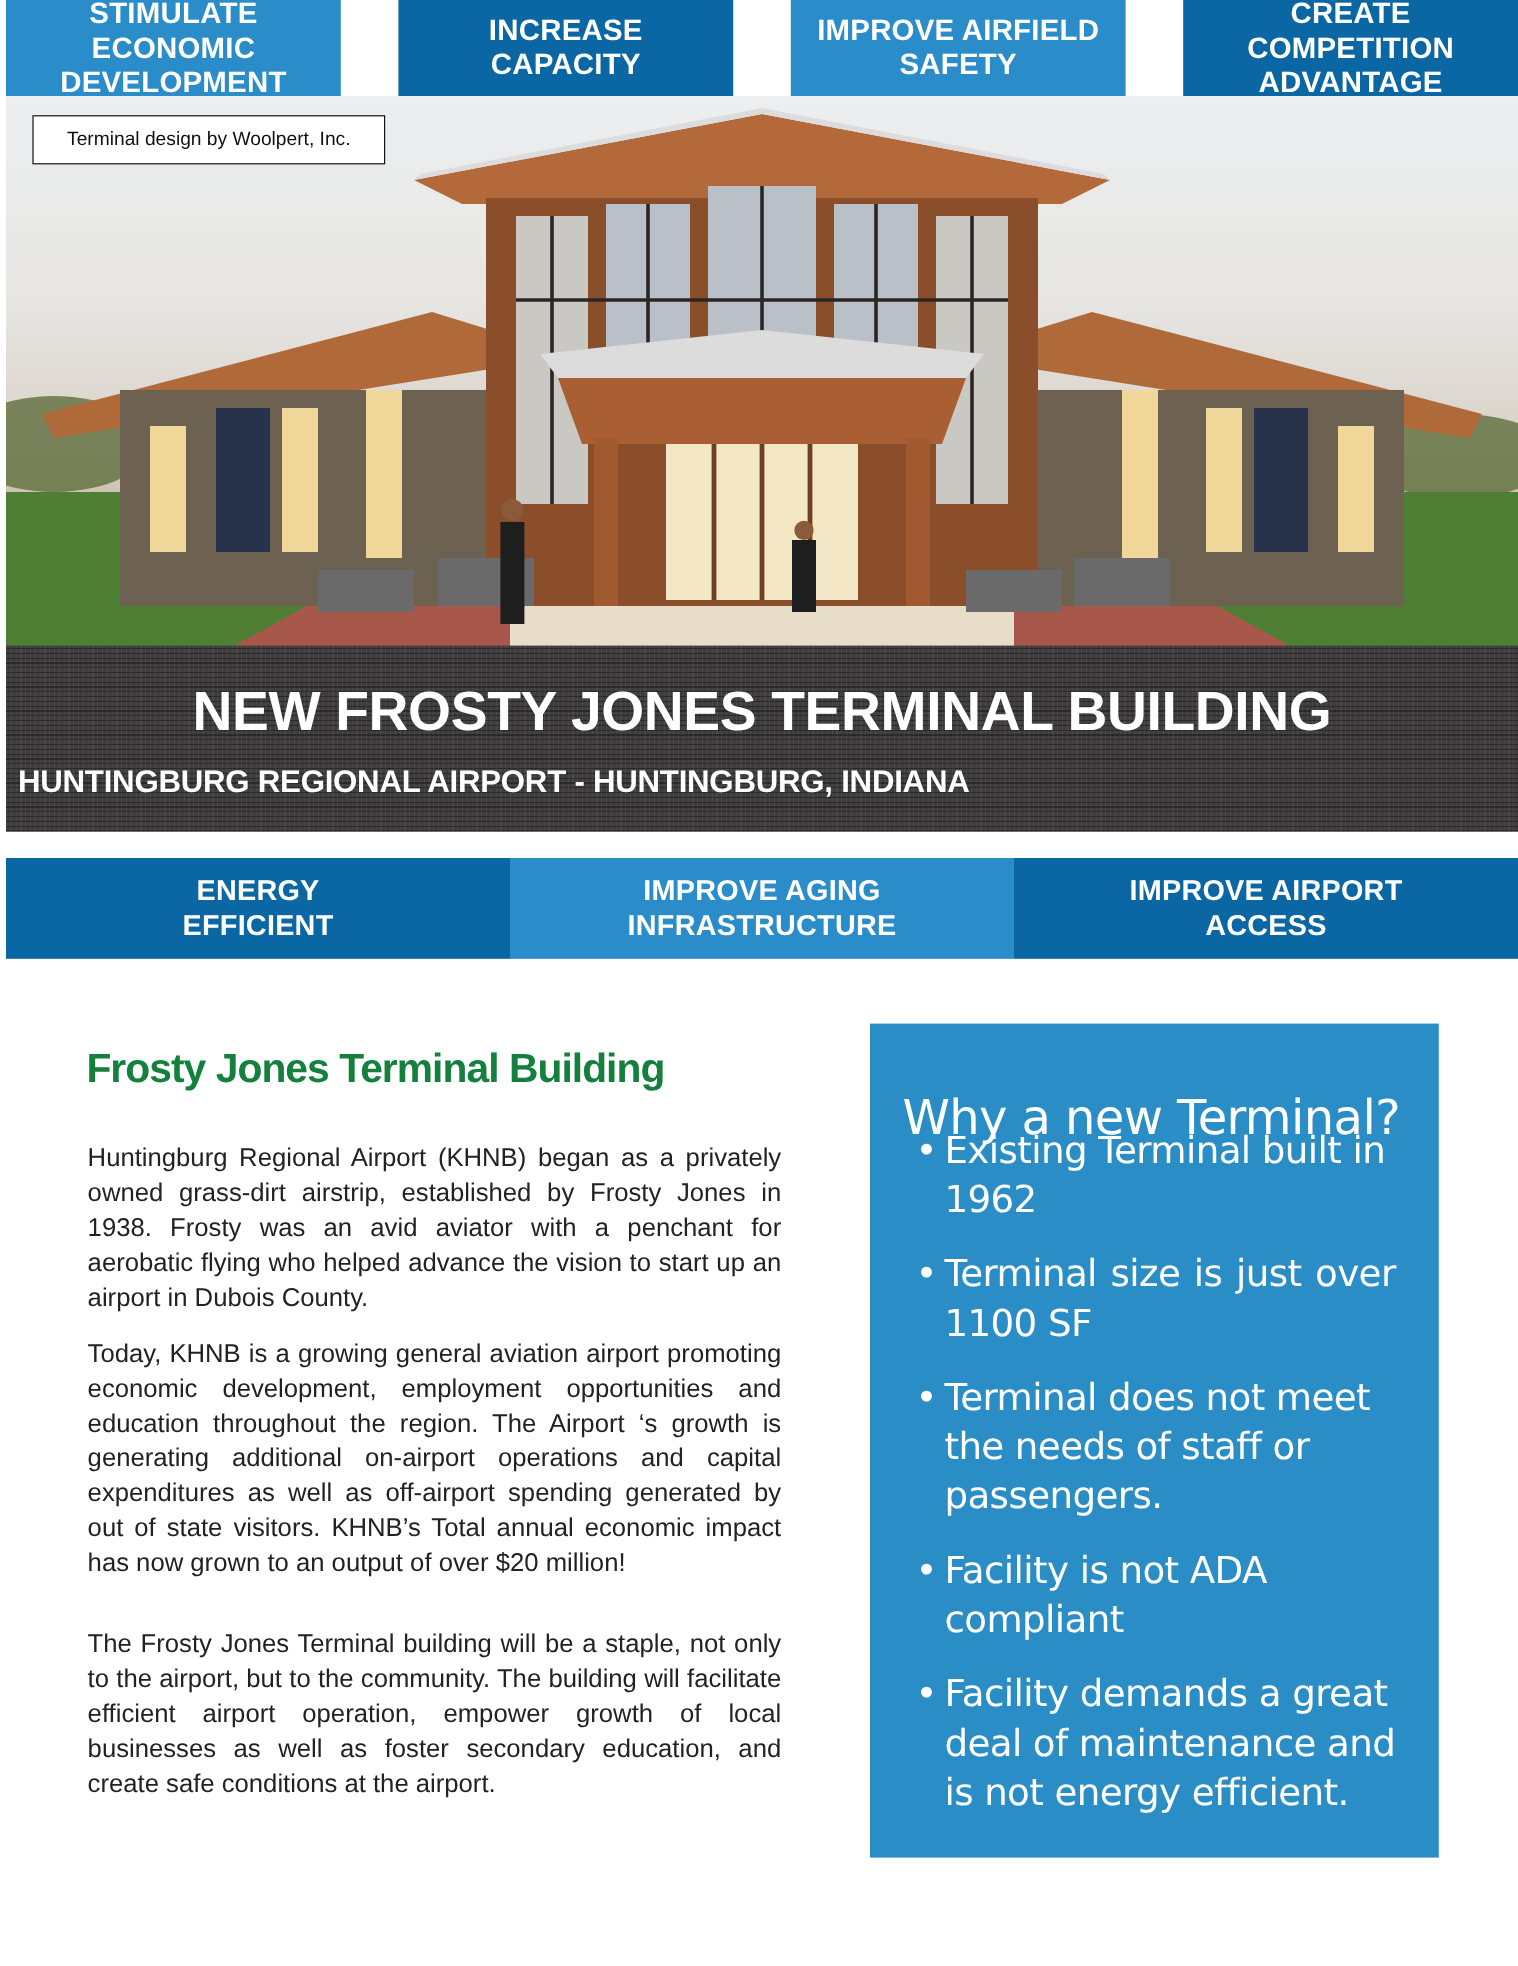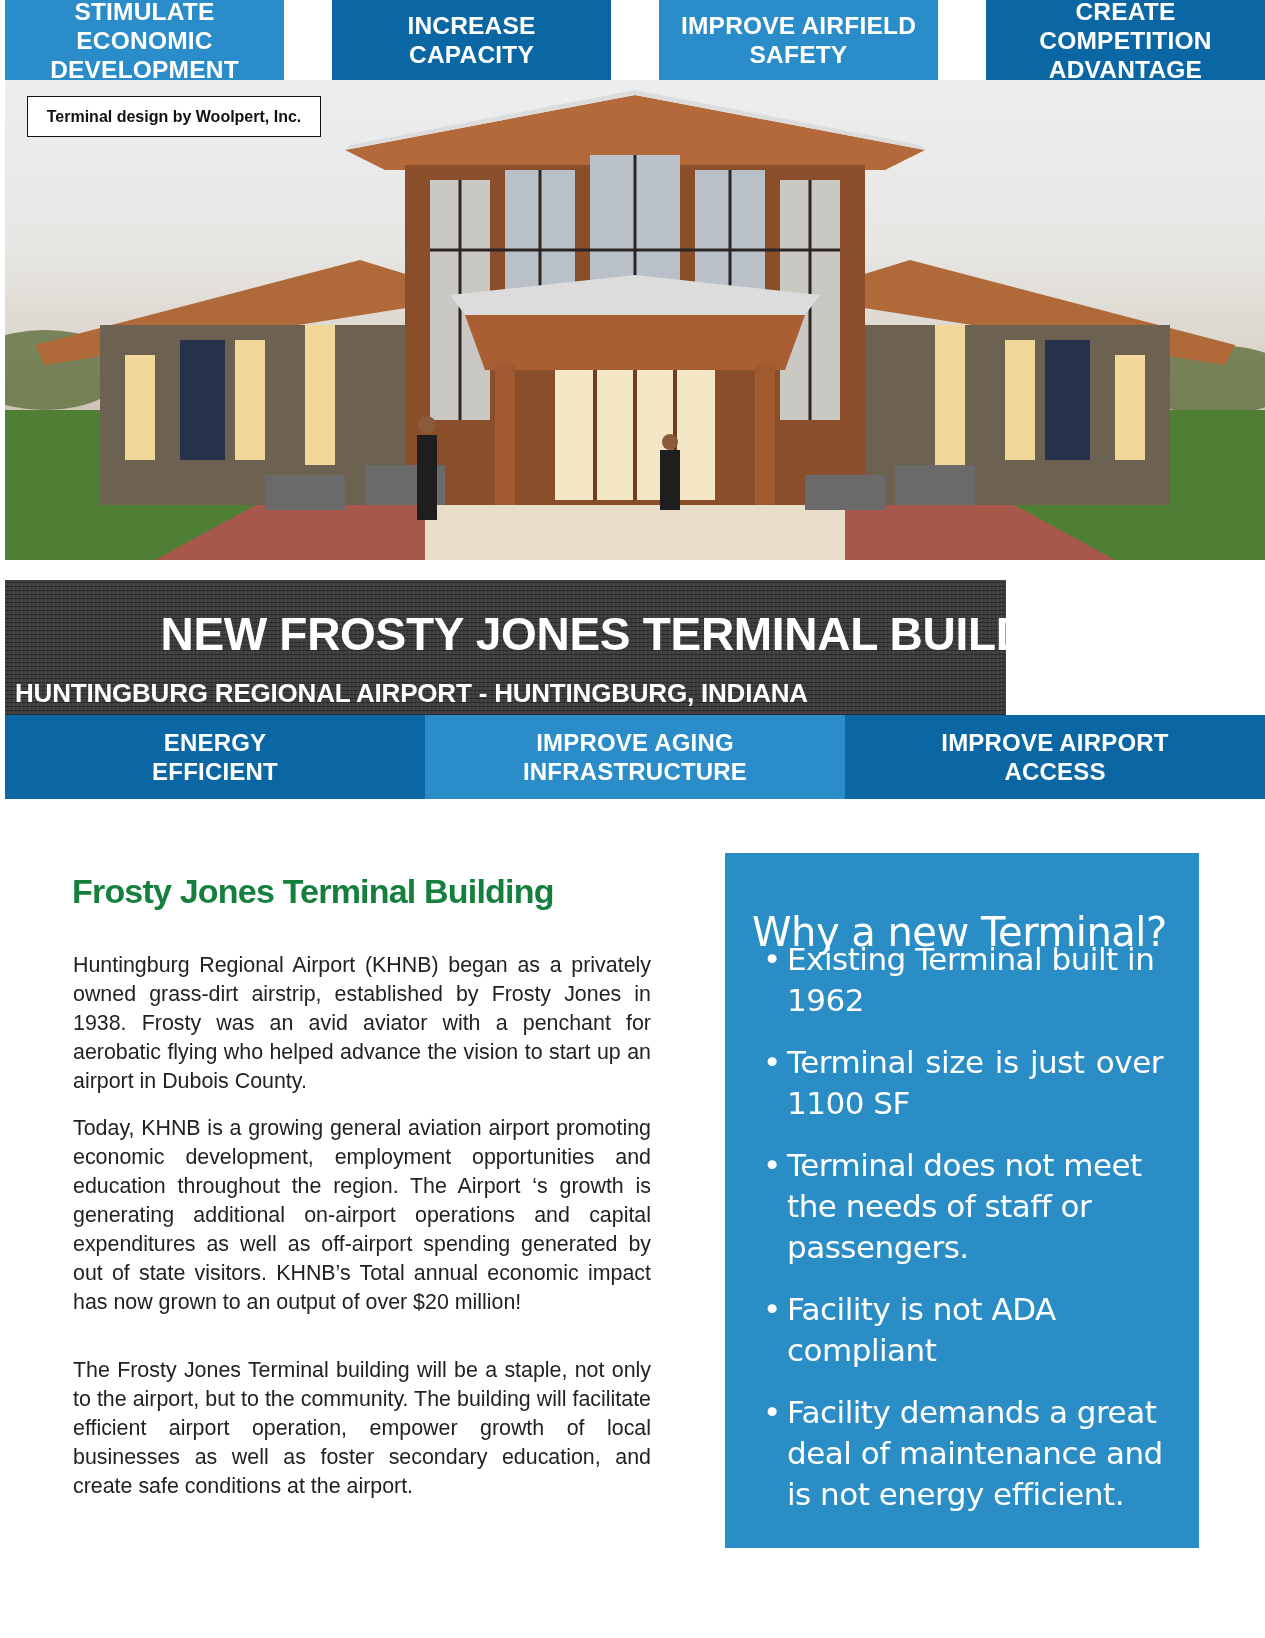--- a/index.html
+++ b/index.html
@@ -16,24 +16,24 @@
   .tile.dark { background: #0a67a3; }
   .tile-row.bottom .tile { font-size: 24px; line-height: 29px; }
 
   
   .hero { position: absolute; left: 5px; top: 80px; width: 1260px; height: 480px; overflow: hidden;
           background: linear-gradient(180deg, #eceef0 0%, #e7e6e3 35%, #d9d2c8 60%, #c9beb0 72%, #6f8a4c 86%, #4f7d34 100%); }
   .hero svg { position: absolute; left: 0; top: 0; }
 
   .caption-box { position: absolute; left: 27px; top: 96px; width: 294px; height: 41px; background: #ffffff;
                  border: 1.5px solid #111; display: flex; align-items: center; justify-content: center;
-                 font-family: "Liberation Sans", sans-serif; font-size: 16px; color: #111; font-weight: bold; }
+                 font-family: "Liberation Sans", sans-serif; font-size: 16px; color: #111; }
 
   
-  .band { position: absolute; left: 5px; top: 580px; width: 1001px; height: 155px;
+  .band { position: absolute; left: 5px; top: 538px; width: 1260px; height: 155px;
           background-color: #3f3d3e;
           background-image:
             repeating-linear-gradient(0deg, rgba(0,0,0,0.35) 0 1px, transparent 1px 4px),
             repeating-linear-gradient(90deg, rgba(255,255,255,0.06) 0 1px, transparent 1px 4px); padding-left: 32px; }
   .band-title { position: absolute; left: 0; width: 1260px; top: 27px; text-align: center; color: #ffffff;
                 font-weight: bold; font-size: 46px; letter-spacing: -0.3px; }
   .band-subtitle { position: absolute; left: 0; width: 1260px; top: 98px; text-align: left; color: #ffffff;
                    font-weight: bold; font-size: 26px; letter-spacing: -0.2px; padding-left: 10px; }
 
   

